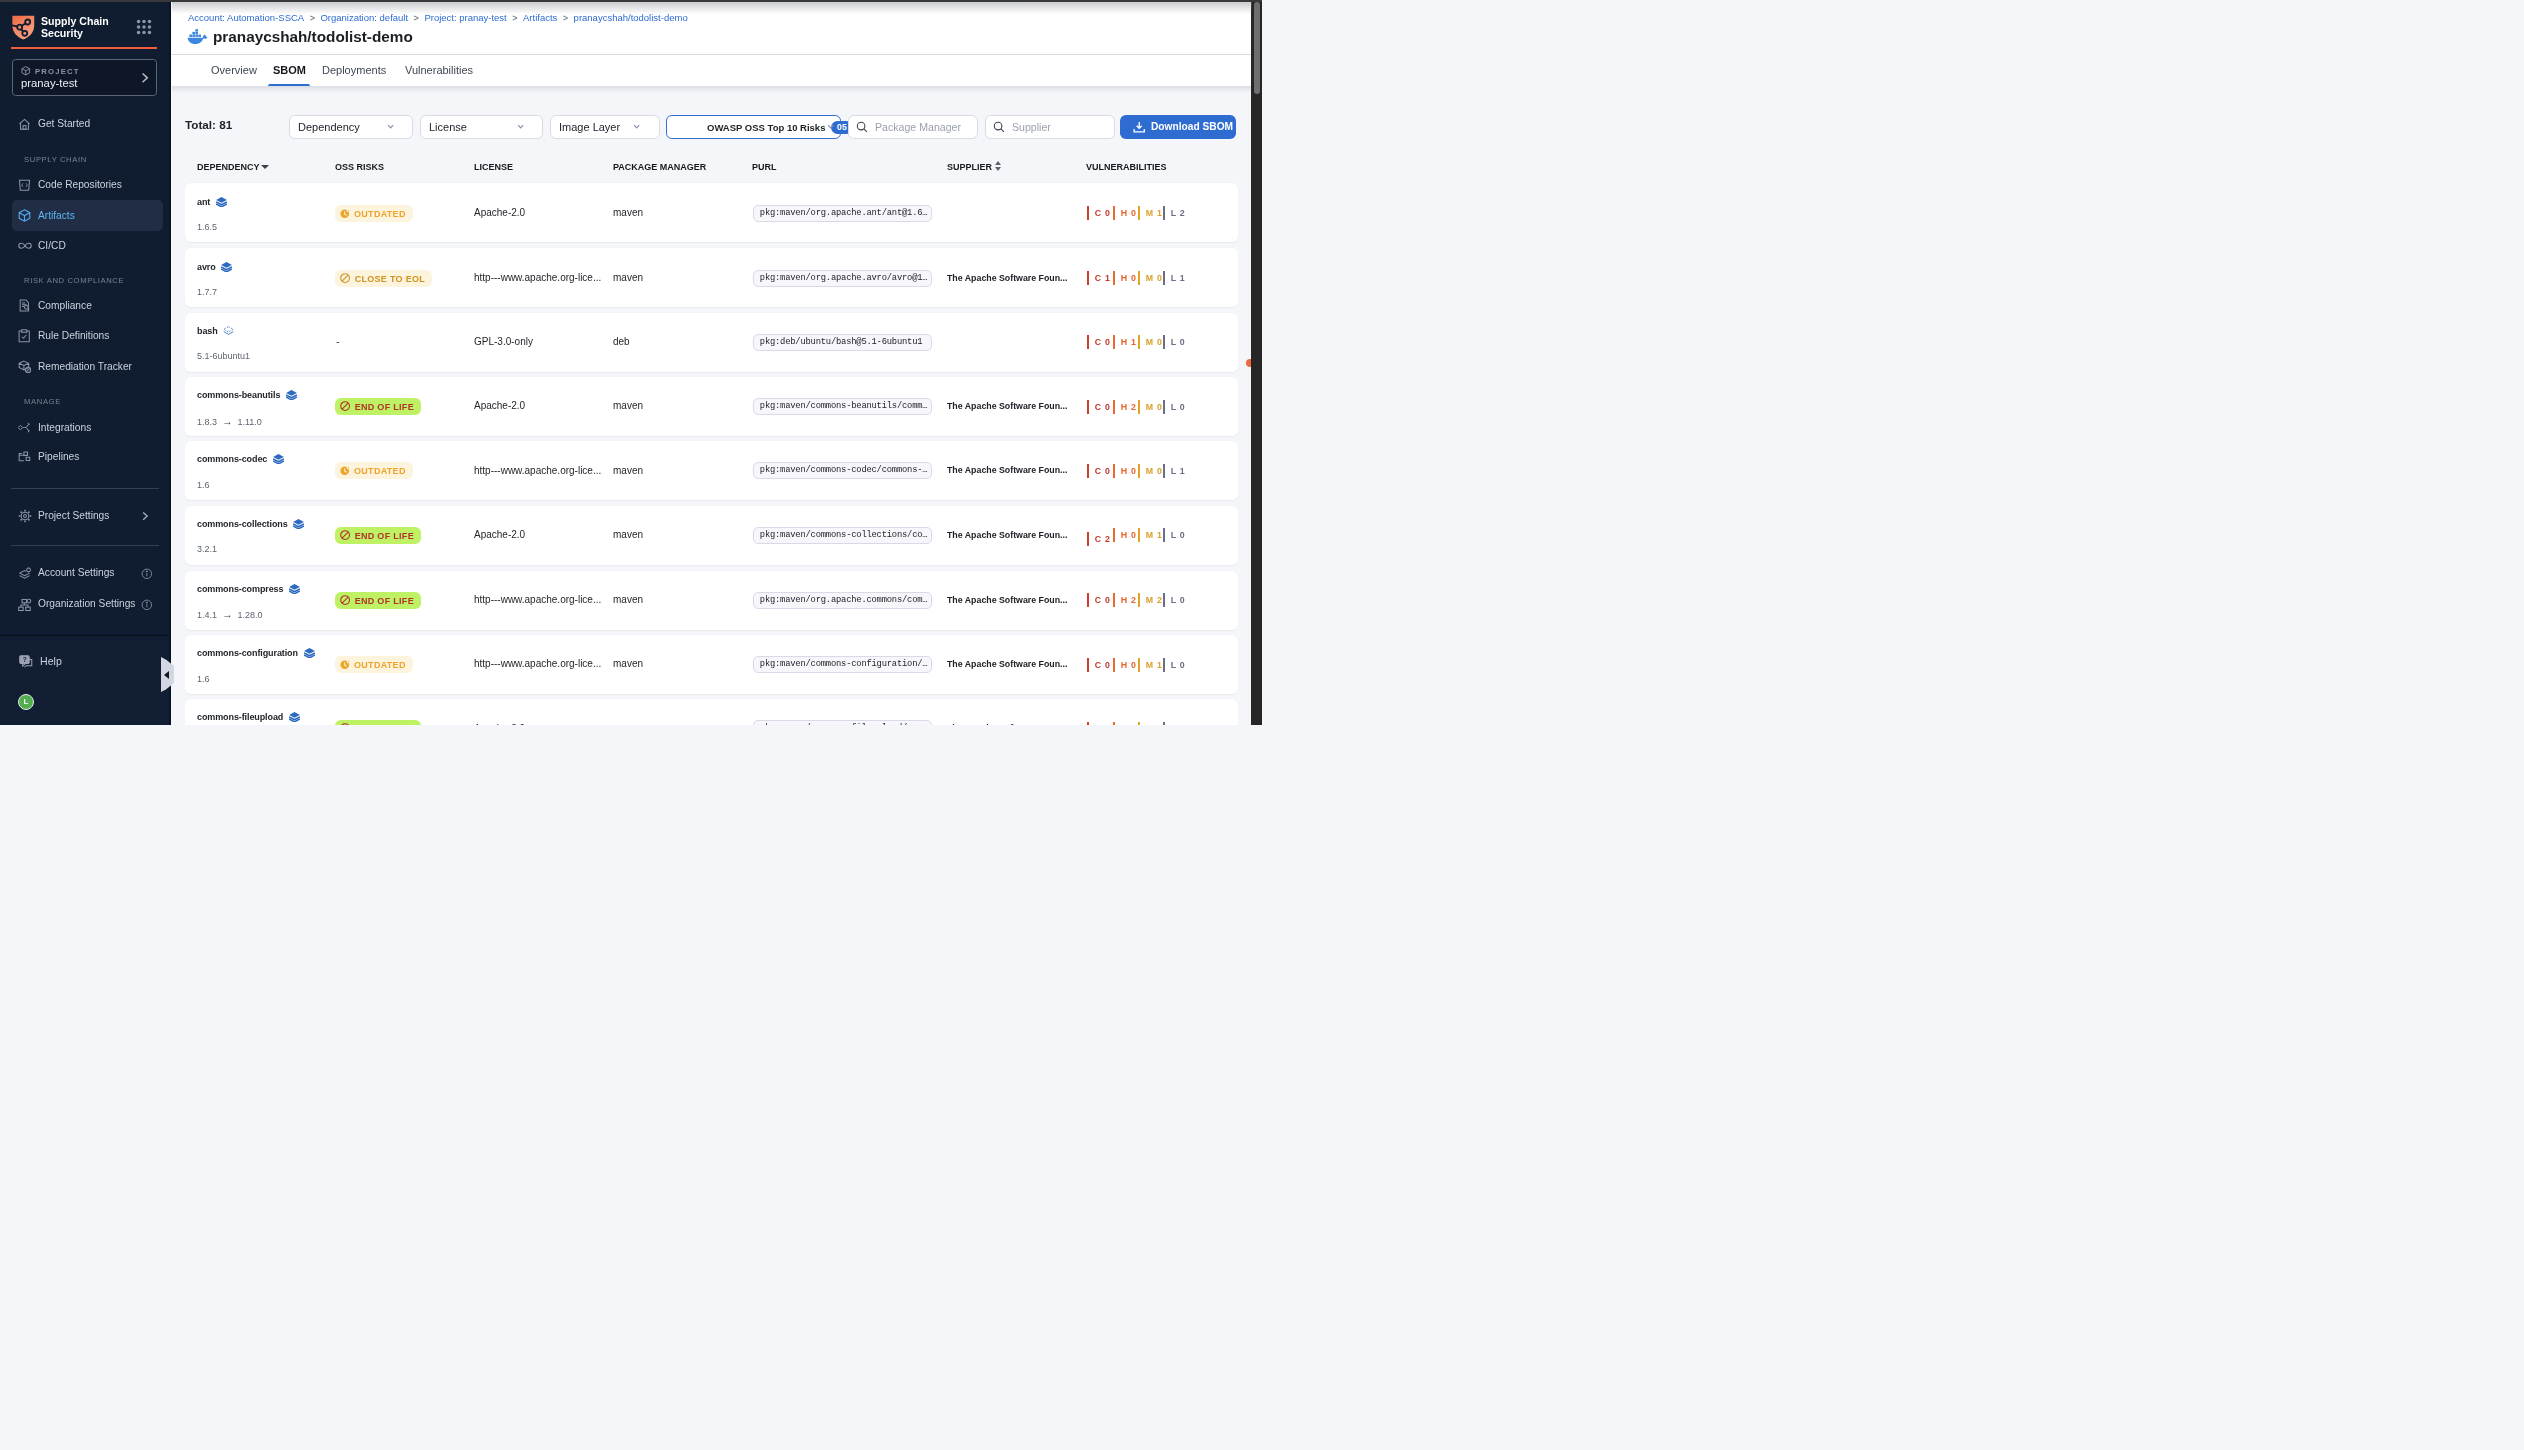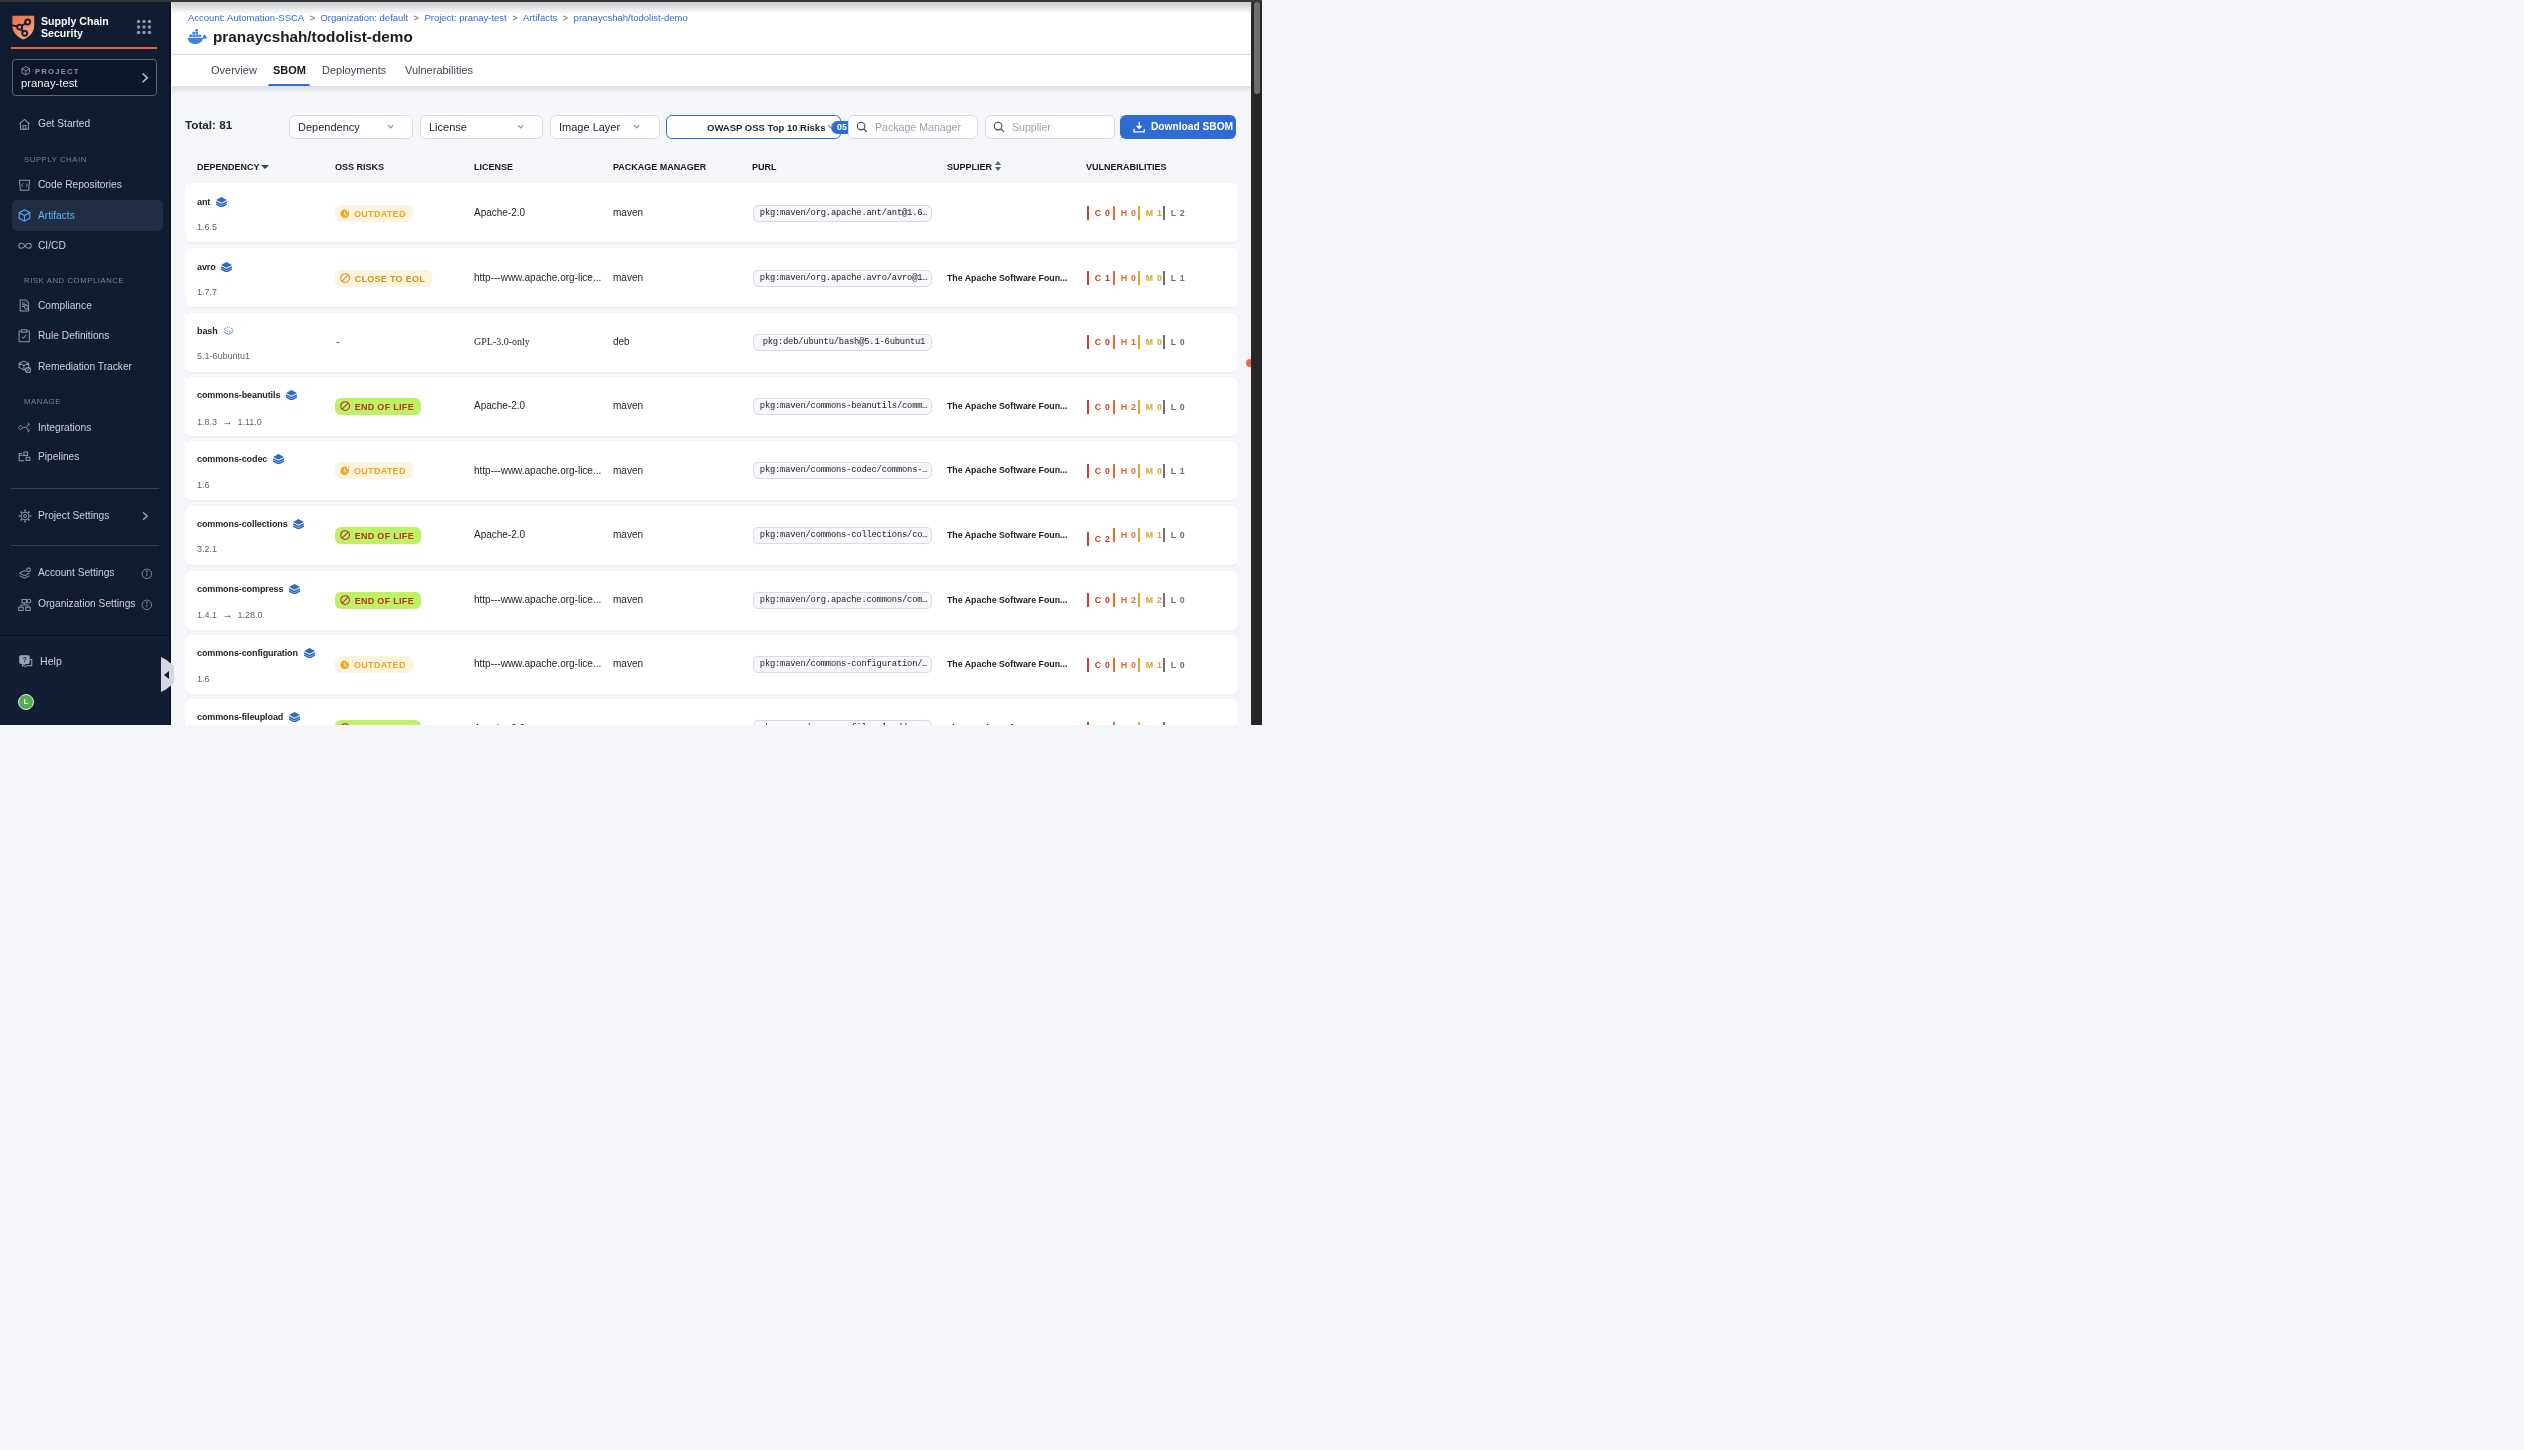--- a/index.html
+++ b/index.html
@@ -44,21 +44,21 @@
 
 .th { top:162px; font-size:9px; font-weight:bold; color:#17191d; }
 .card { left:185px; width:1053px; height:59px; background:#fff; border-radius:5.8px; box-shadow:0 0.7px 1.5px rgba(27,32,44,0.05); }
 .dep { font-size:9px; font-weight:bold; color:#22252b; letter-spacing:-0.1px; }
 .ver { font-size:9px; color:#5d6470; }
 .cellmid { font-size:10px; color:#23262b; }
 .badge { height:17px; border-radius:5.8px; font-size:9px; font-weight:bold; letter-spacing:0.3px; display:flex; align-items:center; padding:0 7.3px 0 5.1px; width:max-content; }
 .b-out { background:#fcf4dd; color:#efa32b; }
 .b-eol { background:#bef264; color:#b0342b; }
 .b-cte { background:#fcf4dd; color:#cf9222; }
-.purl { height:17px; background:#f6f6fb; border:0.7px solid #d9dae8; border-radius:5.1px; font-family:"Liberation Mono", monospace; font-size:8.8px; letter-spacing:-0.2px; color:#212428; line-height:15.3px; padding:0 5.8px; width:179px; overflow:hidden; white-space:nowrap;text-align:right; }
+.purl { height:17px; background:#f6f6fb; border:0.7px solid #d9dae8; border-radius:5.1px; font-family:"Liberation Mono", monospace; font-size:8.8px; letter-spacing:-0.2px; color:#212428; line-height:15.3px; padding:0 5.8px; width:179px; overflow:hidden; white-space:nowrap; }
 .supp { font-size:8.8px; font-weight:bold; color:#202329; }
 .vg { position:absolute; display:flex; align-items:center; }
 .vbar { width:2.3px; height:14px; }
 .vtxt { font-size:8.8px; font-weight:bold; margin-left:5.5px; letter-spacing:0.7px; }
 .c-c { color:#c4392b; } .bg-c { background:#d23c2a; }
 .c-h { color:#e8632c; } .bg-h { background:#ea6a2e; }
 .c-m { color:#d8a12b; } .bg-m { background:#dda62a; }
 .c-l { color:#6b6e87; } .bg-l { background:#6b6e87; }
 
 
@@ -365,21 +365,21 @@
 <div class="abs card" style="top:313px;"></div>
 <div class="abs" style="left:197px;top:326px;display:flex;align-items:center;">
     <span class="dep">bash</span>
     <svg style="margin-left:5.8px" width="11" height="10.2" viewBox="0 0 18 17" fill="none" stroke="#3e72cc">
       <path stroke-width="1.4" stroke-dasharray="2.6 2.2" d="M9 1 L17 5.6 9 10.2 1 5.6 Z"></path>
       <path stroke-width="1.5" d="M1 9.4 L9 14 L17 9.4"></path>
     </svg>
   </div>
 <div class="abs ver" style="left:197px;top:351px;">5.1-6ubuntu1</div>
 <div class="abs" style="left:336px;top:335px;font-size:11px;color:#3c424e;">-</div>
-<div class="abs cellmid" style="left:474px;top:336px;font-family:Liberation Serif, serif;">GPL-3.0-only</div>
+<div class="abs cellmid" style="left:474px;top:336px;">GPL-3.0-only</div>
 <div class="abs cellmid" style="left:613px;top:336px;">deb</div>
 <div class="abs purl" style="left:753px;top:334px;">pkg:deb/ubuntu/bash@5.1-6ubuntu1</div>
 <div class="vg" style="left:1087px;top:335px;">
     <span class="vbar bg-c"></span>
     <span class="vtxt c-c">C 0</span>
   </div>
 <div class="vg" style="left:1113px;top:335px;">
     <span class="vbar bg-h"></span>
     <span class="vtxt c-h">H 1</span>
   </div>

